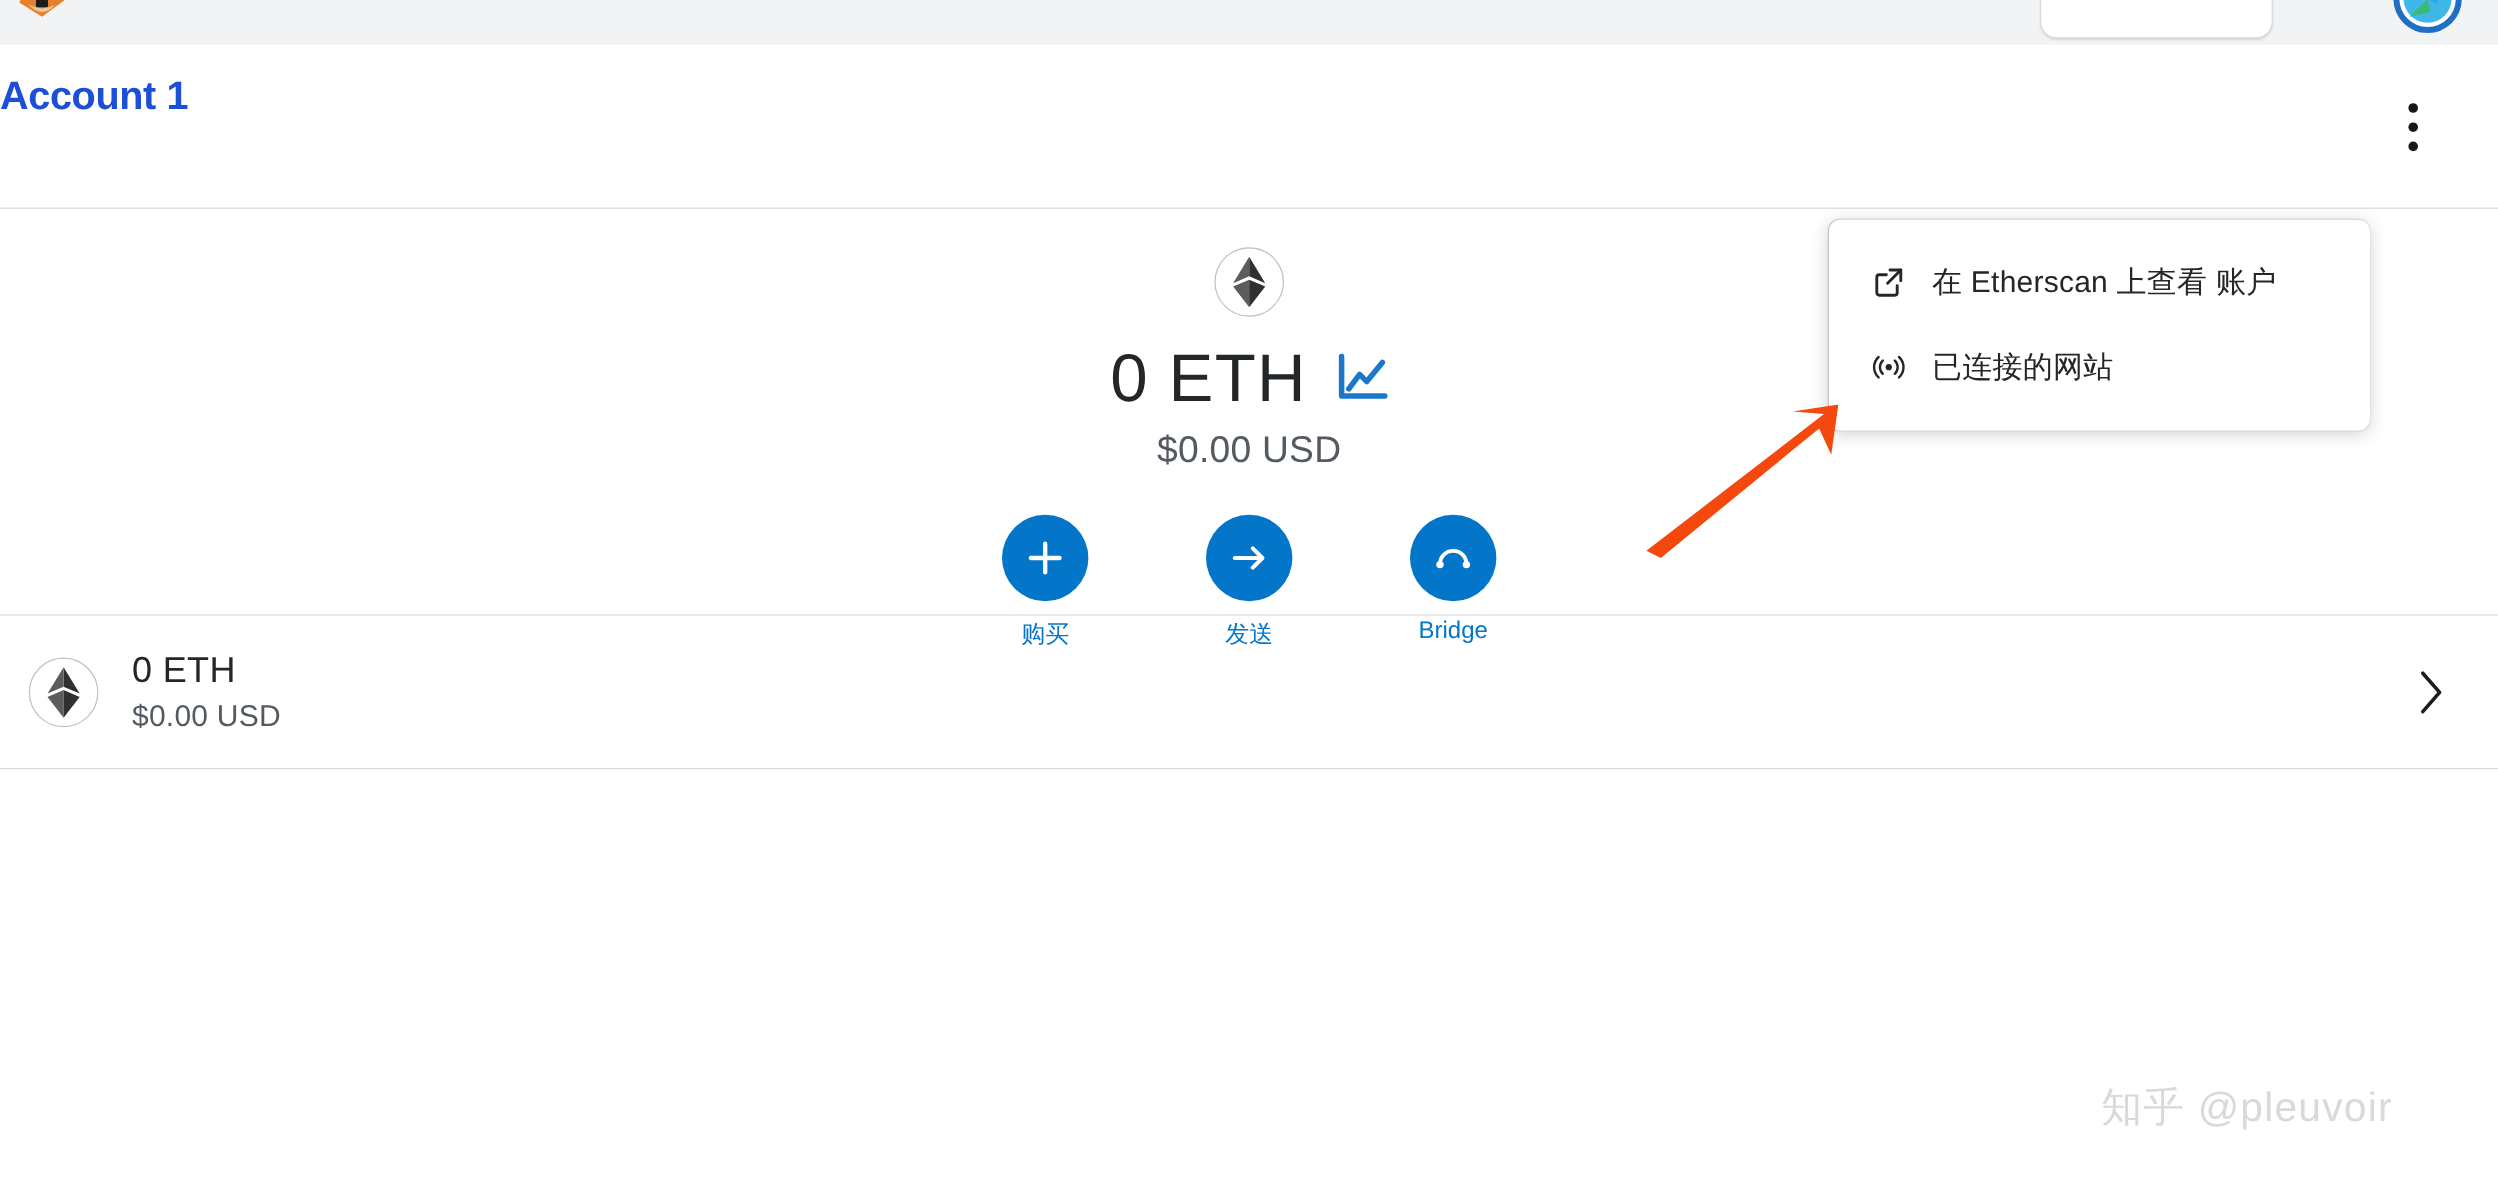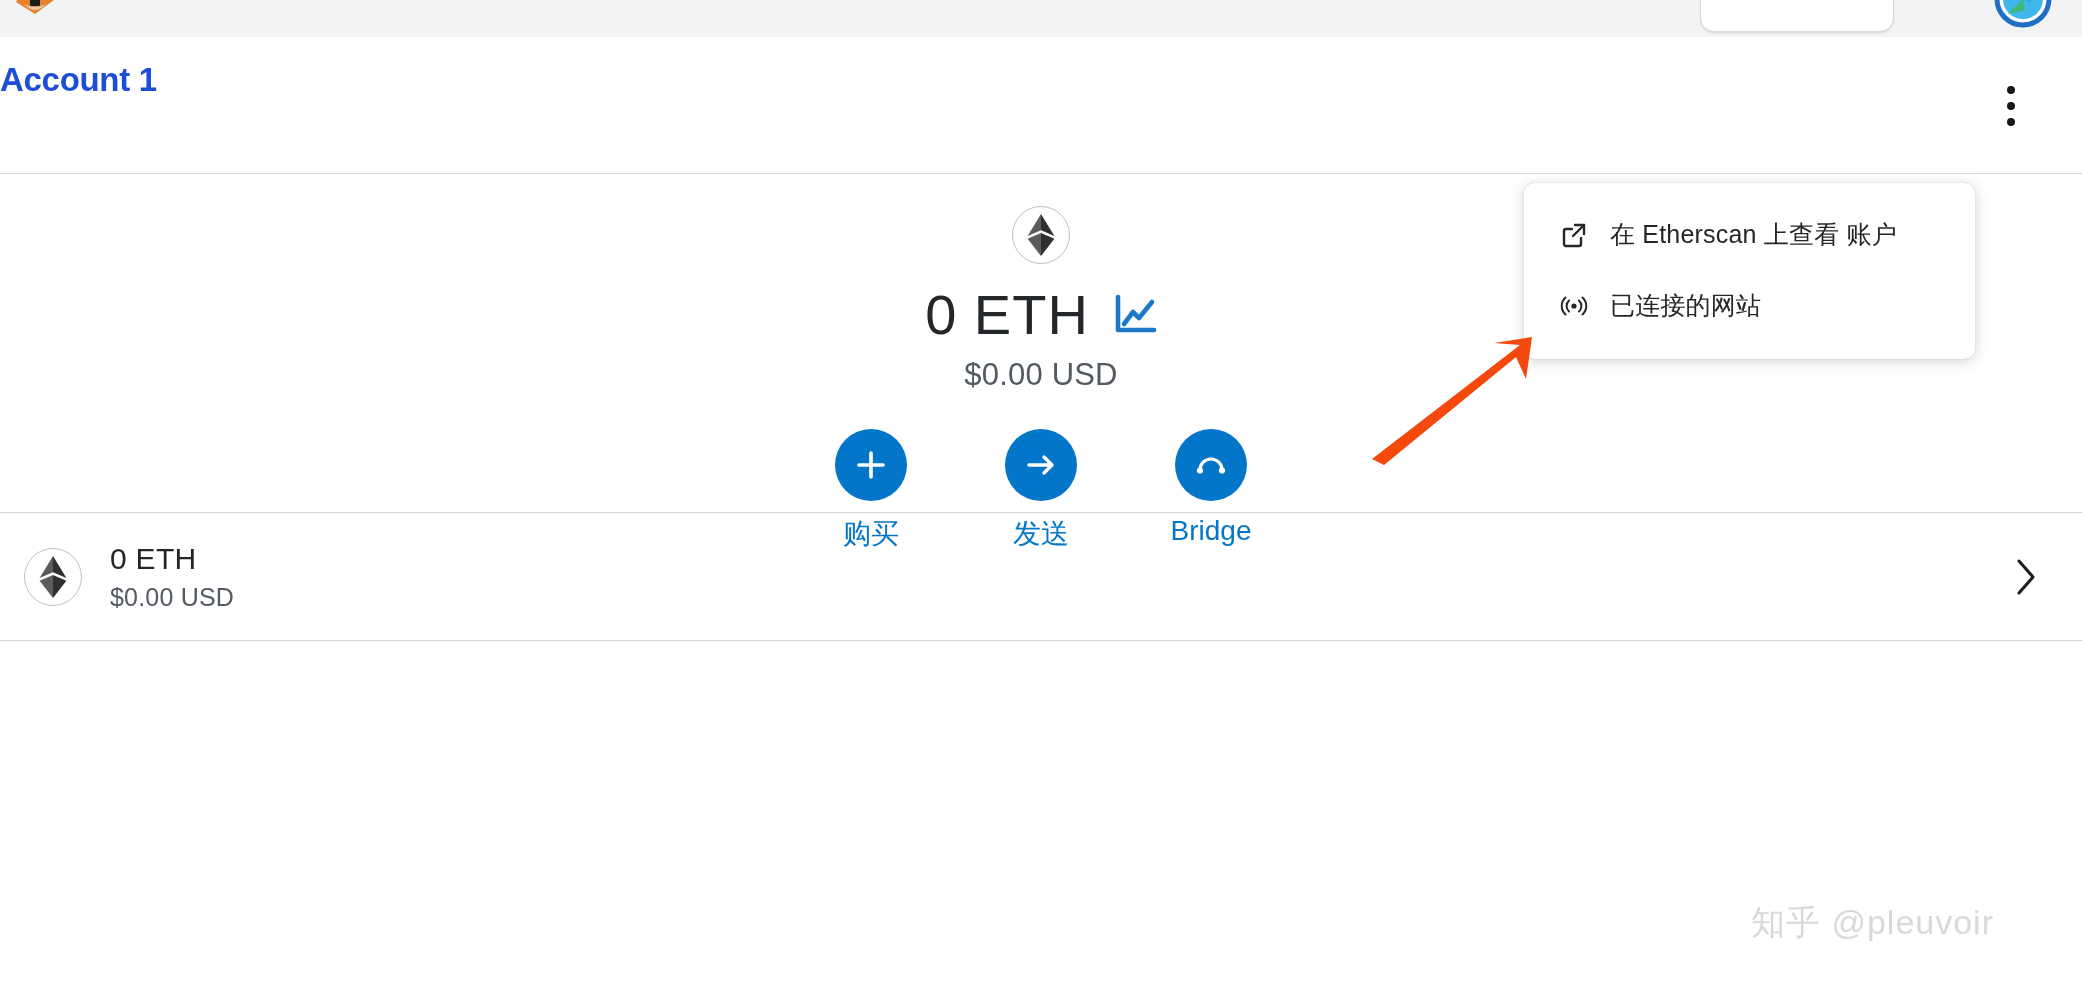--- a/index.html
+++ b/index.html
@@ -195,21 +195,21 @@
   .action-circle {
     width: 72px; height: 72px;
     border-radius: 50%;
     background: #0376c9;
     display: flex;
     align-items: center;
     justify-content: center;
   }
   .action-label {
     margin-top: 14px;
-    font-size: 28px;
+    font-size: 20px;
     color: #0376c9;
     white-space: nowrap;
     font-weight: 400;
   }
 
   
   .tabs {
     display: flex;
     height: 101px;
     border-bottom: 1px solid #d6d9dc;

